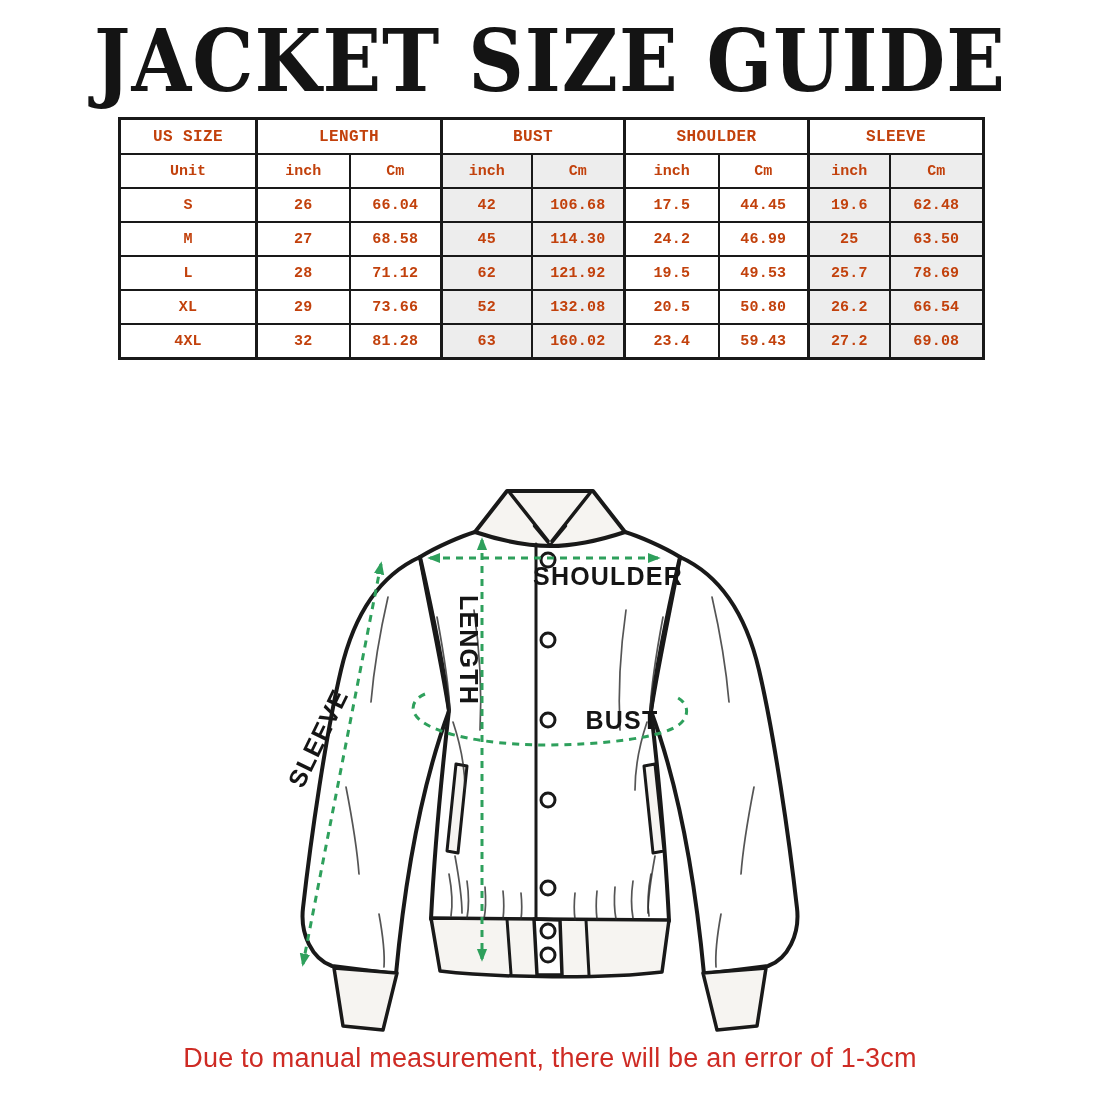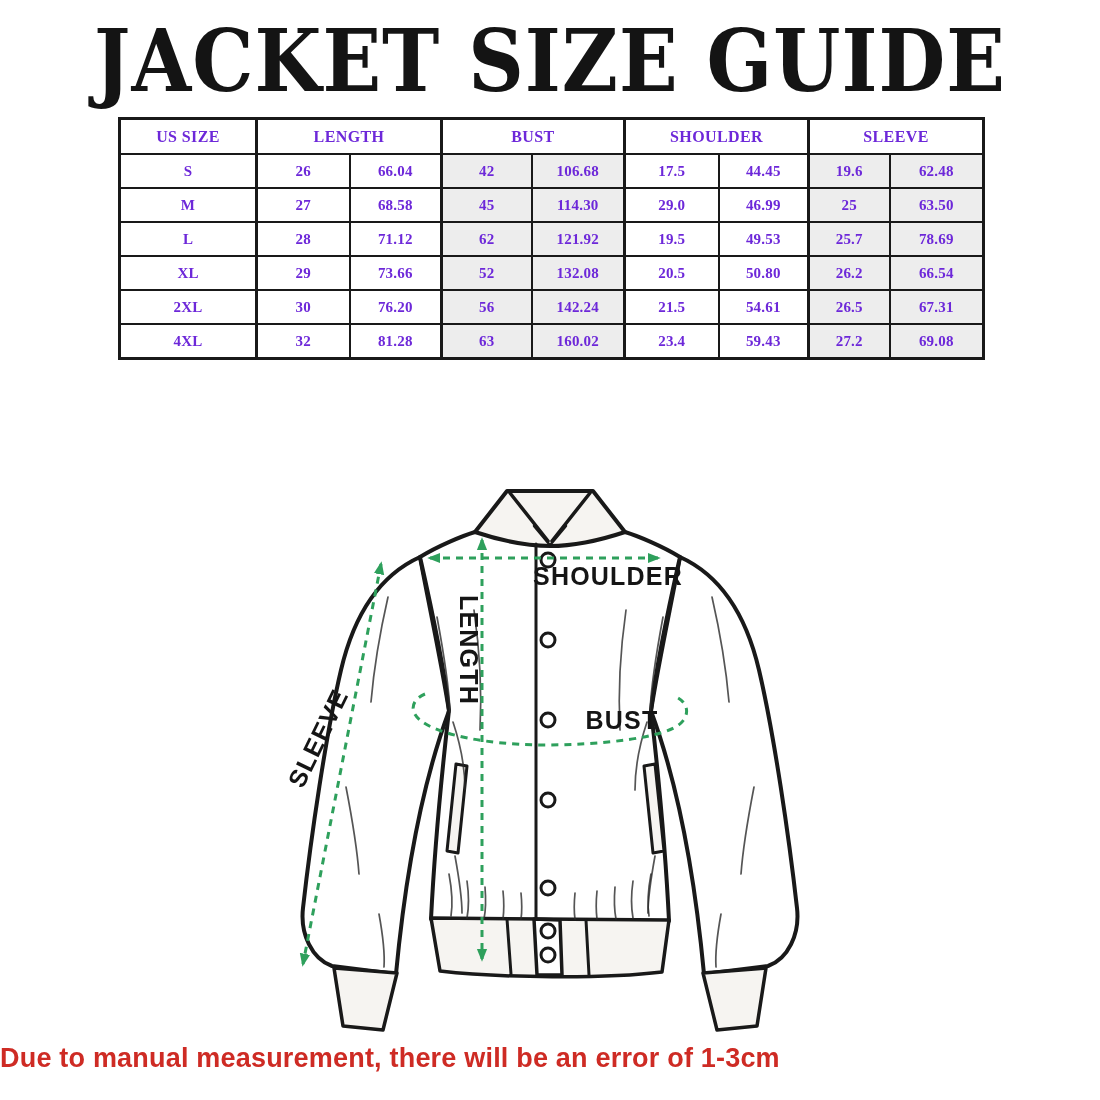--- a/index.html
+++ b/index.html
@@ -18,21 +18,21 @@
   .title{
     position:absolute;top:6px;left:0;width:100%;text-align:center;
     font-family:"DejaVu Serif",serif;font-weight:700;font-size:77px;line-height:1.0;
     color:#141414;transform:scaleY(1.12);transform-origin:top center;letter-spacing:1px;
     white-space:nowrap;
   }
   
   .table-wrap{position:absolute;left:118px;top:105px;}
   table.size{
     border-collapse:collapse;table-layout:fixed;width:864px;
-    color:#6d28d9;font-family:Liberation Serif, serif;
+    color:#c2410c;font-family:Liberation Mono, monospace;
   }
   table.size{border:3px solid var(--ink);}
   table.size th,table.size td{
     border:2px solid var(--ink);text-align:center;vertical-align:middle;
     padding:0;height:32px;font-size:15px;overflow:hidden;white-space:nowrap;
   }
   table.size thead tr.grp th{height:33px;font-size:16px;font-weight:700;letter-spacing:.4px;}
   table.size thead tr.unit th{font-weight:700;}
   table.size tbody td{font-weight:600;letter-spacing:.2px;}
   table.size .gs{border-left-width:3px;}
@@ -46,22 +46,22 @@
   .thin{fill:none;stroke:#2a2a2a;stroke-width:1.7;stroke-linecap:round;opacity:.8;}
   .btn{fill:#ffffff;stroke:var(--ink);stroke-width:3;}
   .meas{fill:none;stroke:var(--green);stroke-width:3;stroke-dasharray:7 6;}
   .mhead{fill:var(--green);}
   .mlabel{
     fill:#151515;font-family:"Liberation Sans",sans-serif;
     font-weight:700;font-size:25px;letter-spacing:1.2px;
   }
   
   .footnote{
-    position:absolute;top:1031px;left:0;width:100%;
-    font-weight:700;font-size:27px;color:var(--red);letter-spacing:.2px;
+    position:absolute;top:1031px;left:0;width:100%;text-align:center;
+    font-weight:400;font-size:27px;color:var(--red);letter-spacing:.2px;
   }
 </style>
 </head>
 <body>
 
 <div class="page">
 
   <div class="title">JACKET SIZE GUIDE</div>
 
   <div class="table-wrap">
@@ -78,40 +78,51 @@
           <col style="width:94px">
       </colgroup>
       <thead>
           <tr class="grp">
             <th colspan="1">US SIZE</th>
             <th colspan="2" class="gs">LENGTH</th>
             <th colspan="2" class="gs">BUST</th>
             <th colspan="2" class="gs">SHOULDER</th>
             <th colspan="2" class="gs">SLEEVE</th>
           </tr>
+          <tr class="unit">
+            <th>Unit</th>
+            <th class="gs">inch</th>
+            <th>Cm</th>
+            <th class="gs shade">inch</th>
+            <th class="shade">Cm</th>
+            <th class="gs">inch</th>
+            <th>Cm</th>
+            <th class="gs shade">inch</th>
+            <th class="shade">Cm</th>
+          </tr>
         </thead>
       <tbody>
           <tr>
             <td>S</td>
             <td class="gs">26</td>
             <td>66.04</td>
             <td class="gs shade">42</td>
             <td class="shade">106.68</td>
             <td class="gs">17.5</td>
             <td>44.45</td>
             <td class="gs shade">19.6</td>
             <td class="shade">62.48</td>
           </tr>
           <tr>
             <td>M</td>
             <td class="gs">27</td>
             <td>68.58</td>
             <td class="gs shade">45</td>
             <td class="shade">114.30</td>
-            <td class="gs">29.0</td>
+            <td class="gs">24.2</td>
             <td>46.99</td>
             <td class="gs shade">25</td>
             <td class="shade">63.50</td>
           </tr>
           <tr>
             <td>L</td>
             <td class="gs">28</td>
             <td>71.12</td>
             <td class="gs shade">62</td>
             <td class="shade">121.92</td>
@@ -123,31 +134,20 @@
           <tr>
             <td>XL</td>
             <td class="gs">29</td>
             <td>73.66</td>
             <td class="gs shade">52</td>
             <td class="shade">132.08</td>
             <td class="gs">20.5</td>
             <td>50.80</td>
             <td class="gs shade">26.2</td>
             <td class="shade">66.54</td>
-          </tr>
-          <tr>
-            <td>2XL</td>
-            <td class="gs">30</td>
-            <td>76.20</td>
-            <td class="gs shade">56</td>
-            <td class="shade">142.24</td>
-            <td class="gs">21.5</td>
-            <td>54.61</td>
-            <td class="gs shade">26.5</td>
-            <td class="shade">67.31</td>
           </tr>
           <tr>
             <td>4XL</td>
             <td class="gs">32</td>
             <td>81.28</td>
             <td class="gs shade">63</td>
             <td class="shade">160.02</td>
             <td class="gs">23.4</td>
             <td>59.43</td>
             <td class="gs shade">27.2</td>

